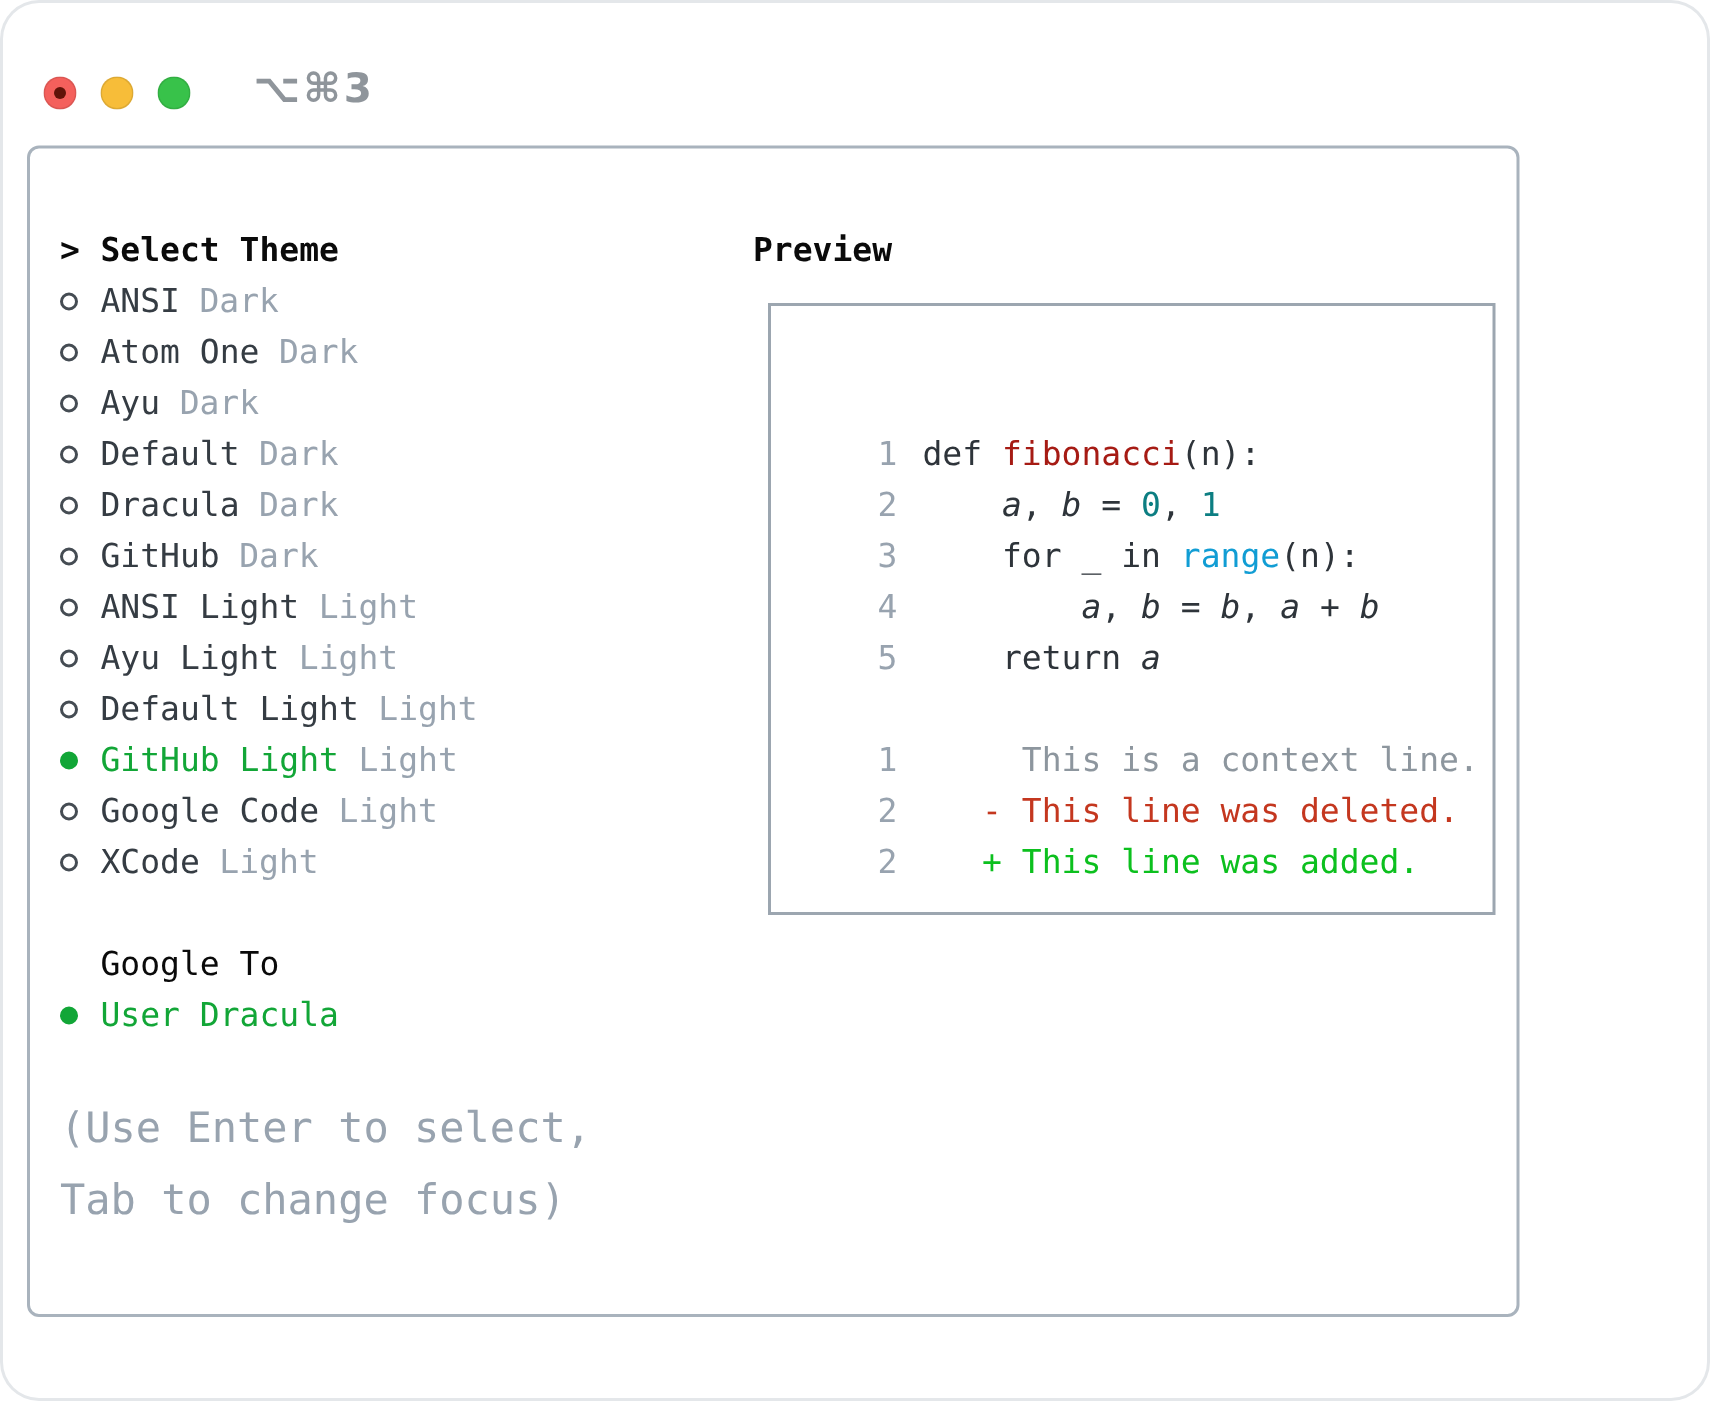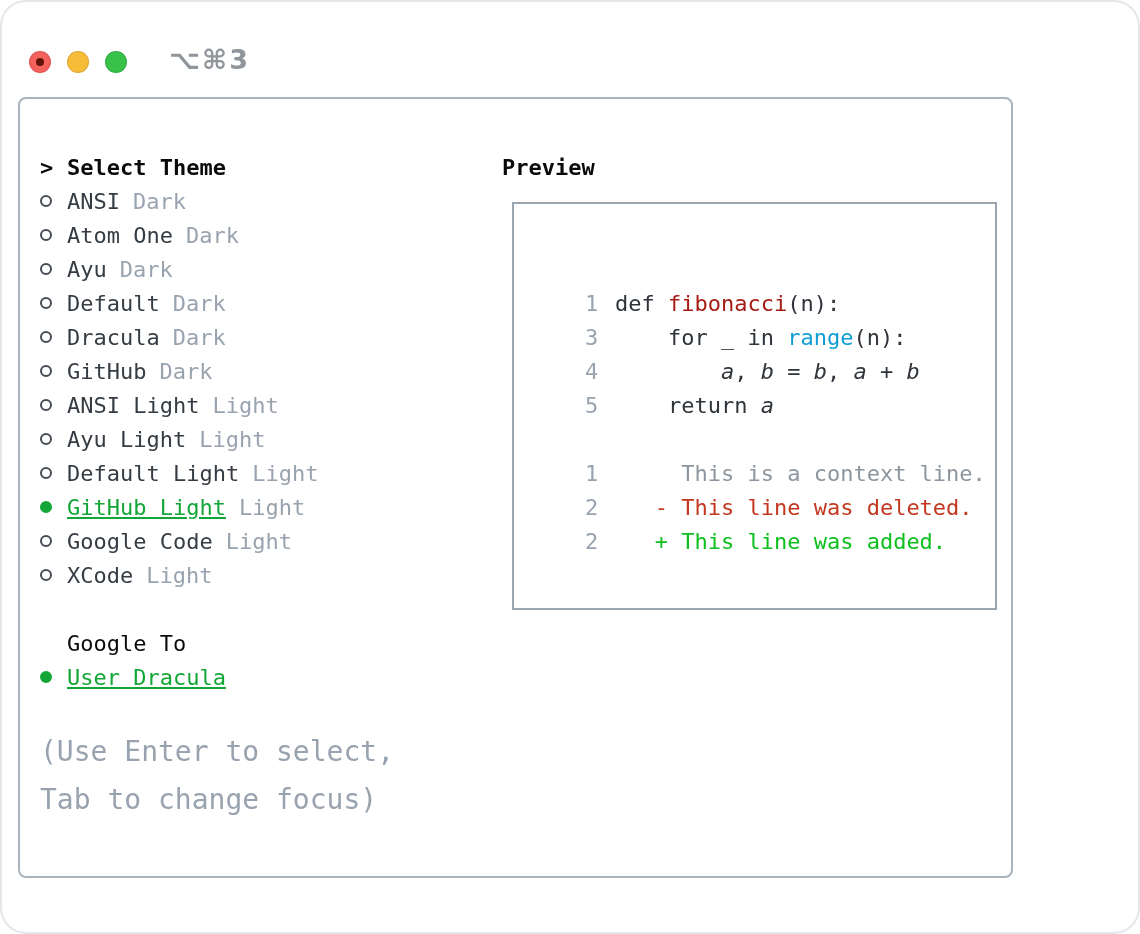--- a/index.html
+++ b/index.html
@@ -58,21 +58,21 @@
   .row { height: 34px; display: flex; align-items: center; white-space: pre; }
   .gutter { width: 27px; flex: none; display: inline-flex; align-items: center; }
   .prompt, .htext { font-weight: 700; color: #0a0a0a; }
   .htext2 { color: #0a0a0a; }
   .bullet {
     width: 12px; height: 12px; border-radius: 50%;
     border: 2px solid #454c53; flex: none;
   }
   .row.selected .bullet { background: var(--accent_green); border-color: var(--accent_green); }
   .iname { color: #353c43; }
-  .row.selected .iname { color: var(--accent_green); text-decoration: underline; }
+  .row.selected .iname { color: var(--accent_green); }
   .itag { color: var(--muted_gray); margin-left: 13px; }
   .itag:empty { display: none; }
   .blank { height: 34px; }
   .help {
     width: 420px; color: var(--muted_gray);
     font-size: 28px; line-height: 48px;
   }
   
   .preview-box {
     margin-left: 10px; margin-top: 18px;
@@ -199,20 +199,23 @@
     <div class="right-col">
       <div class="row">
         <span class="htext">Preview</span>
       </div>
       <div class="preview-box">
         <div id="code-lines">
   <div class="pline">
     <span class="lnum">1</span><span class="lcontent"><span class="seg kw">def </span><span class="seg fn">fibonacci</span><span class="seg pl">(n):</span></span>
   </div>
 
+  <div class="pline">
+    <span class="lnum">2</span><span class="lcontent"><span class="seg pl">    </span><span class="seg var">a</span><span class="seg pl">, </span><span class="seg var">b</span><span class="seg pl"> = </span><span class="seg num">0</span><span class="seg pl">, </span><span class="seg num">1</span></span>
+  </div>
 
   <div class="pline">
     <span class="lnum">3</span><span class="lcontent"><span class="seg pl">    </span><span class="seg kw">for </span><span class="seg pl">_ </span><span class="seg kw">in </span><span class="seg bi">range</span><span class="seg pl">(n):</span></span>
   </div>
 
   <div class="pline">
     <span class="lnum">4</span><span class="lcontent"><span class="seg pl">        </span><span class="seg var">a</span><span class="seg pl">, </span><span class="seg var">b</span><span class="seg pl"> = </span><span class="seg var">b</span><span class="seg pl">, </span><span class="seg var">a</span><span class="seg pl"> + </span><span class="seg var">b</span></span>
   </div>
 
   <div class="pline">

